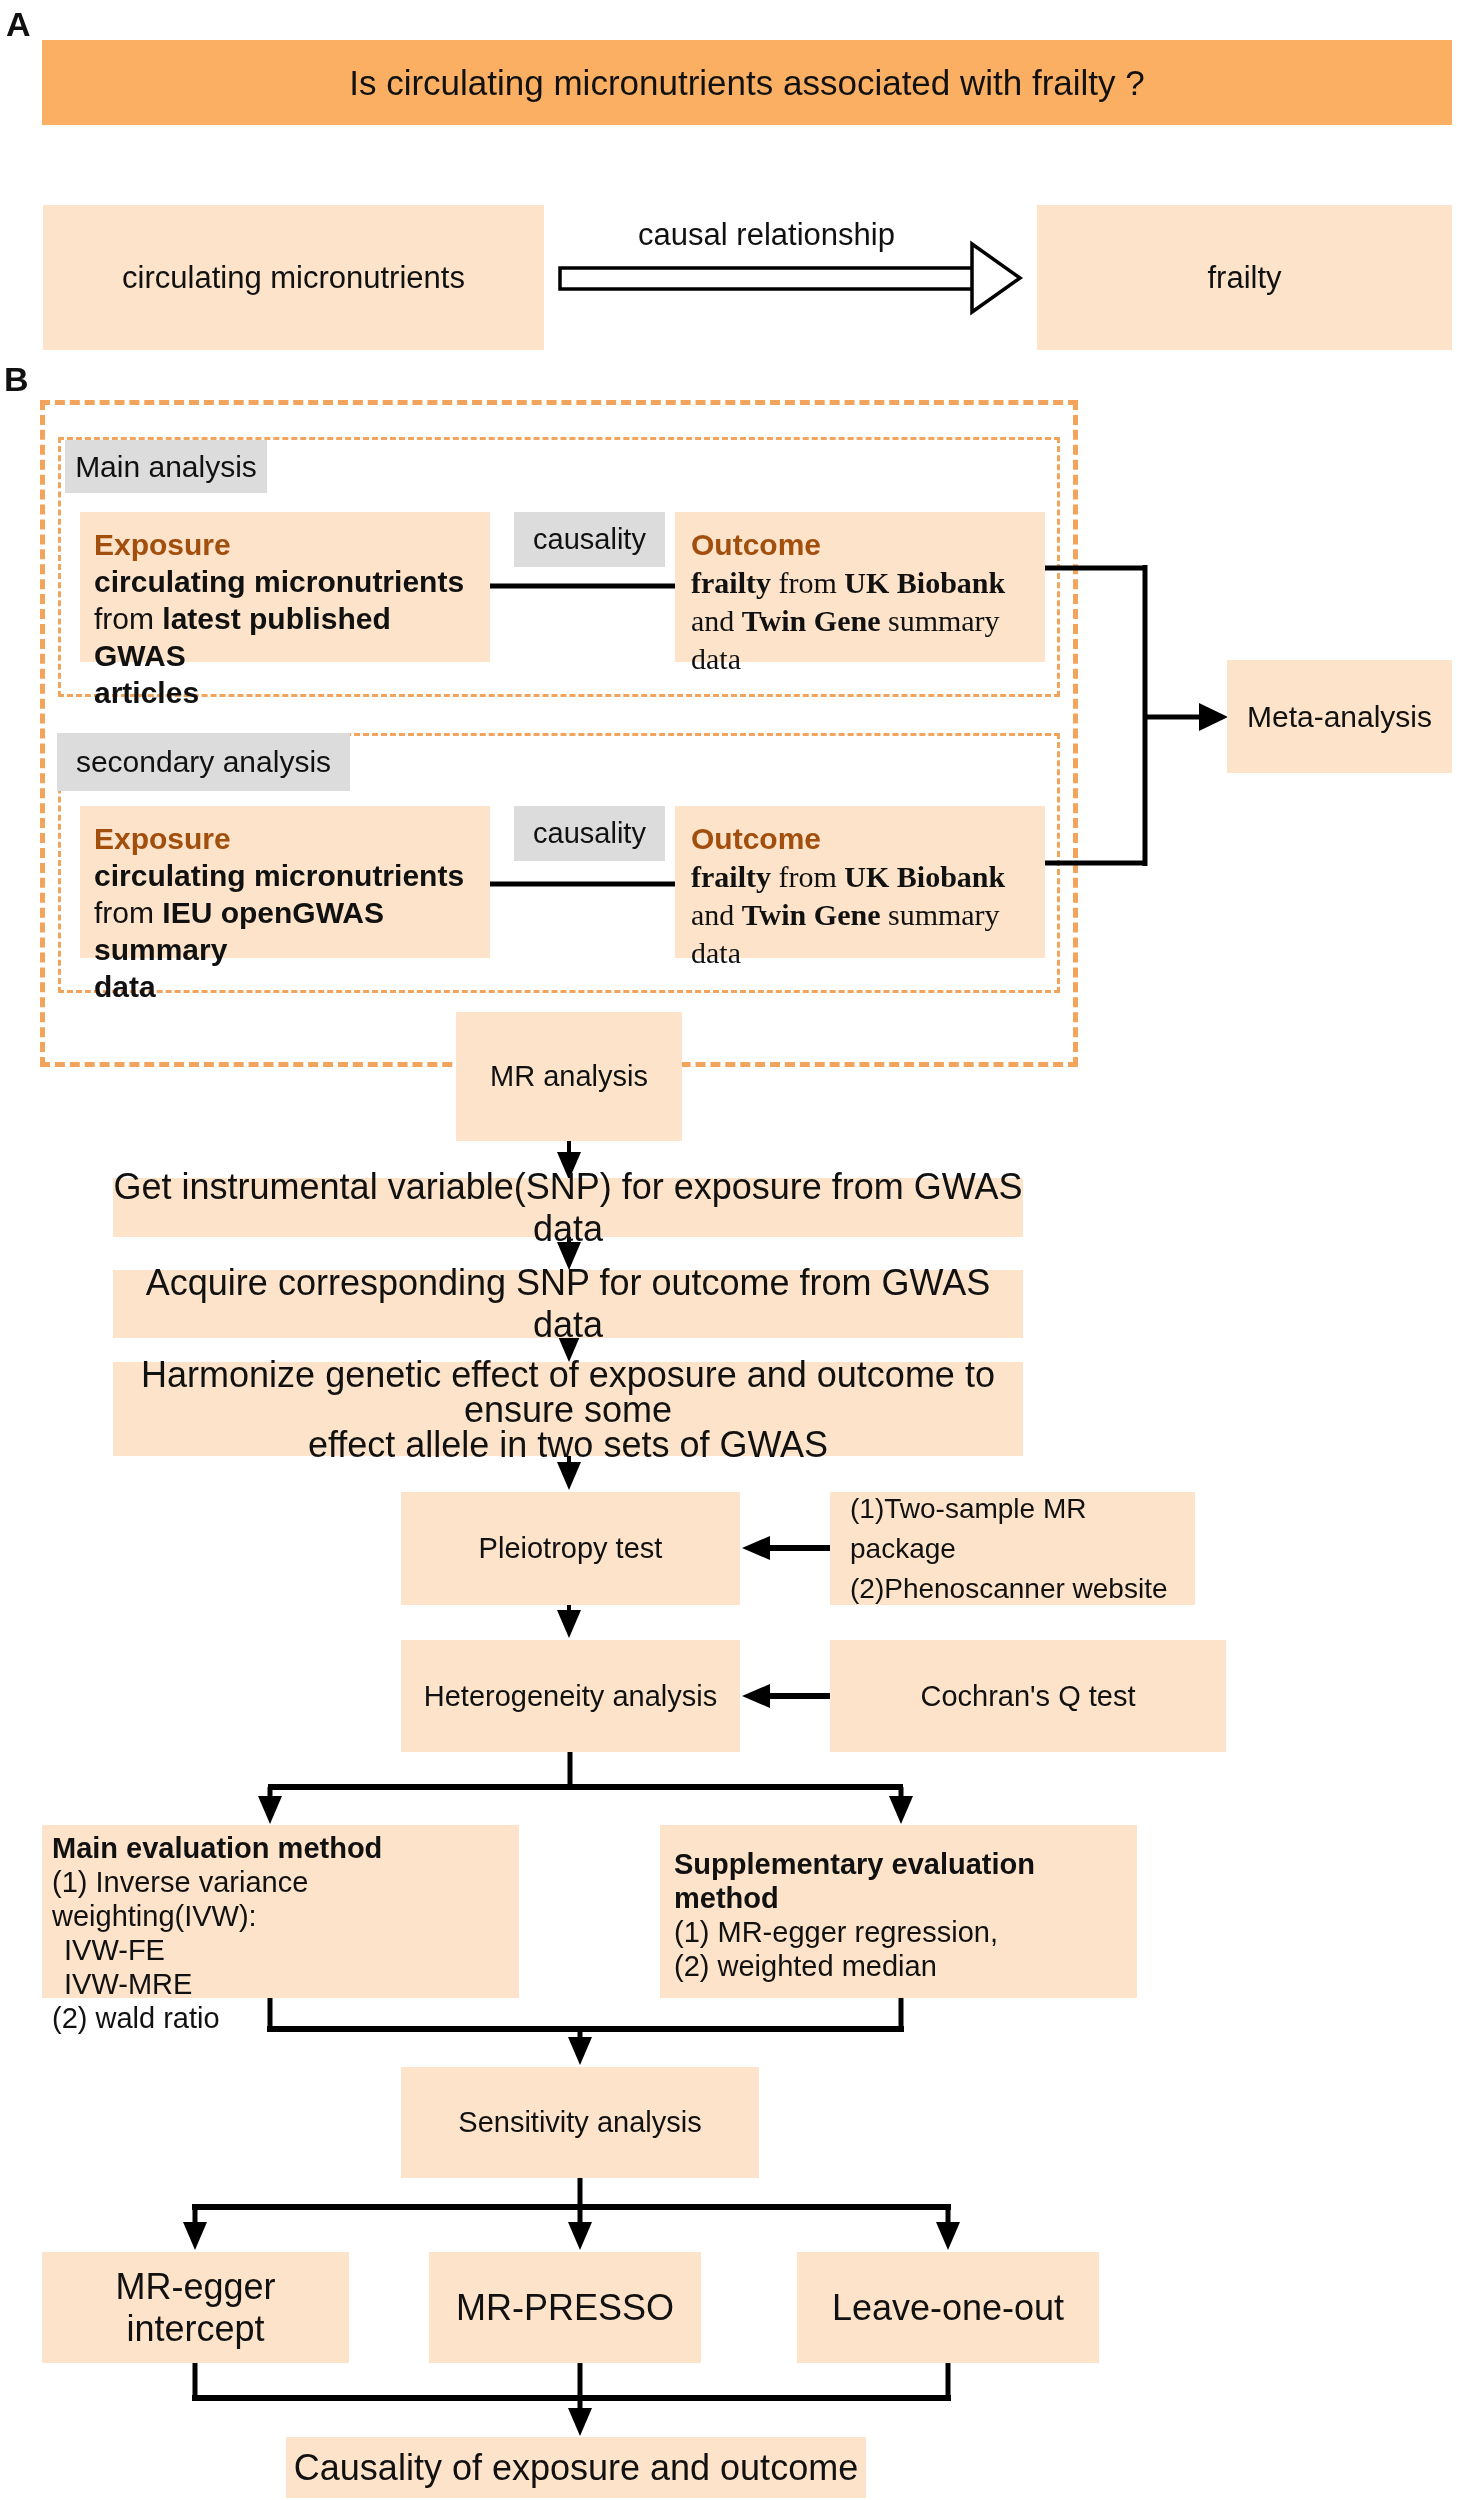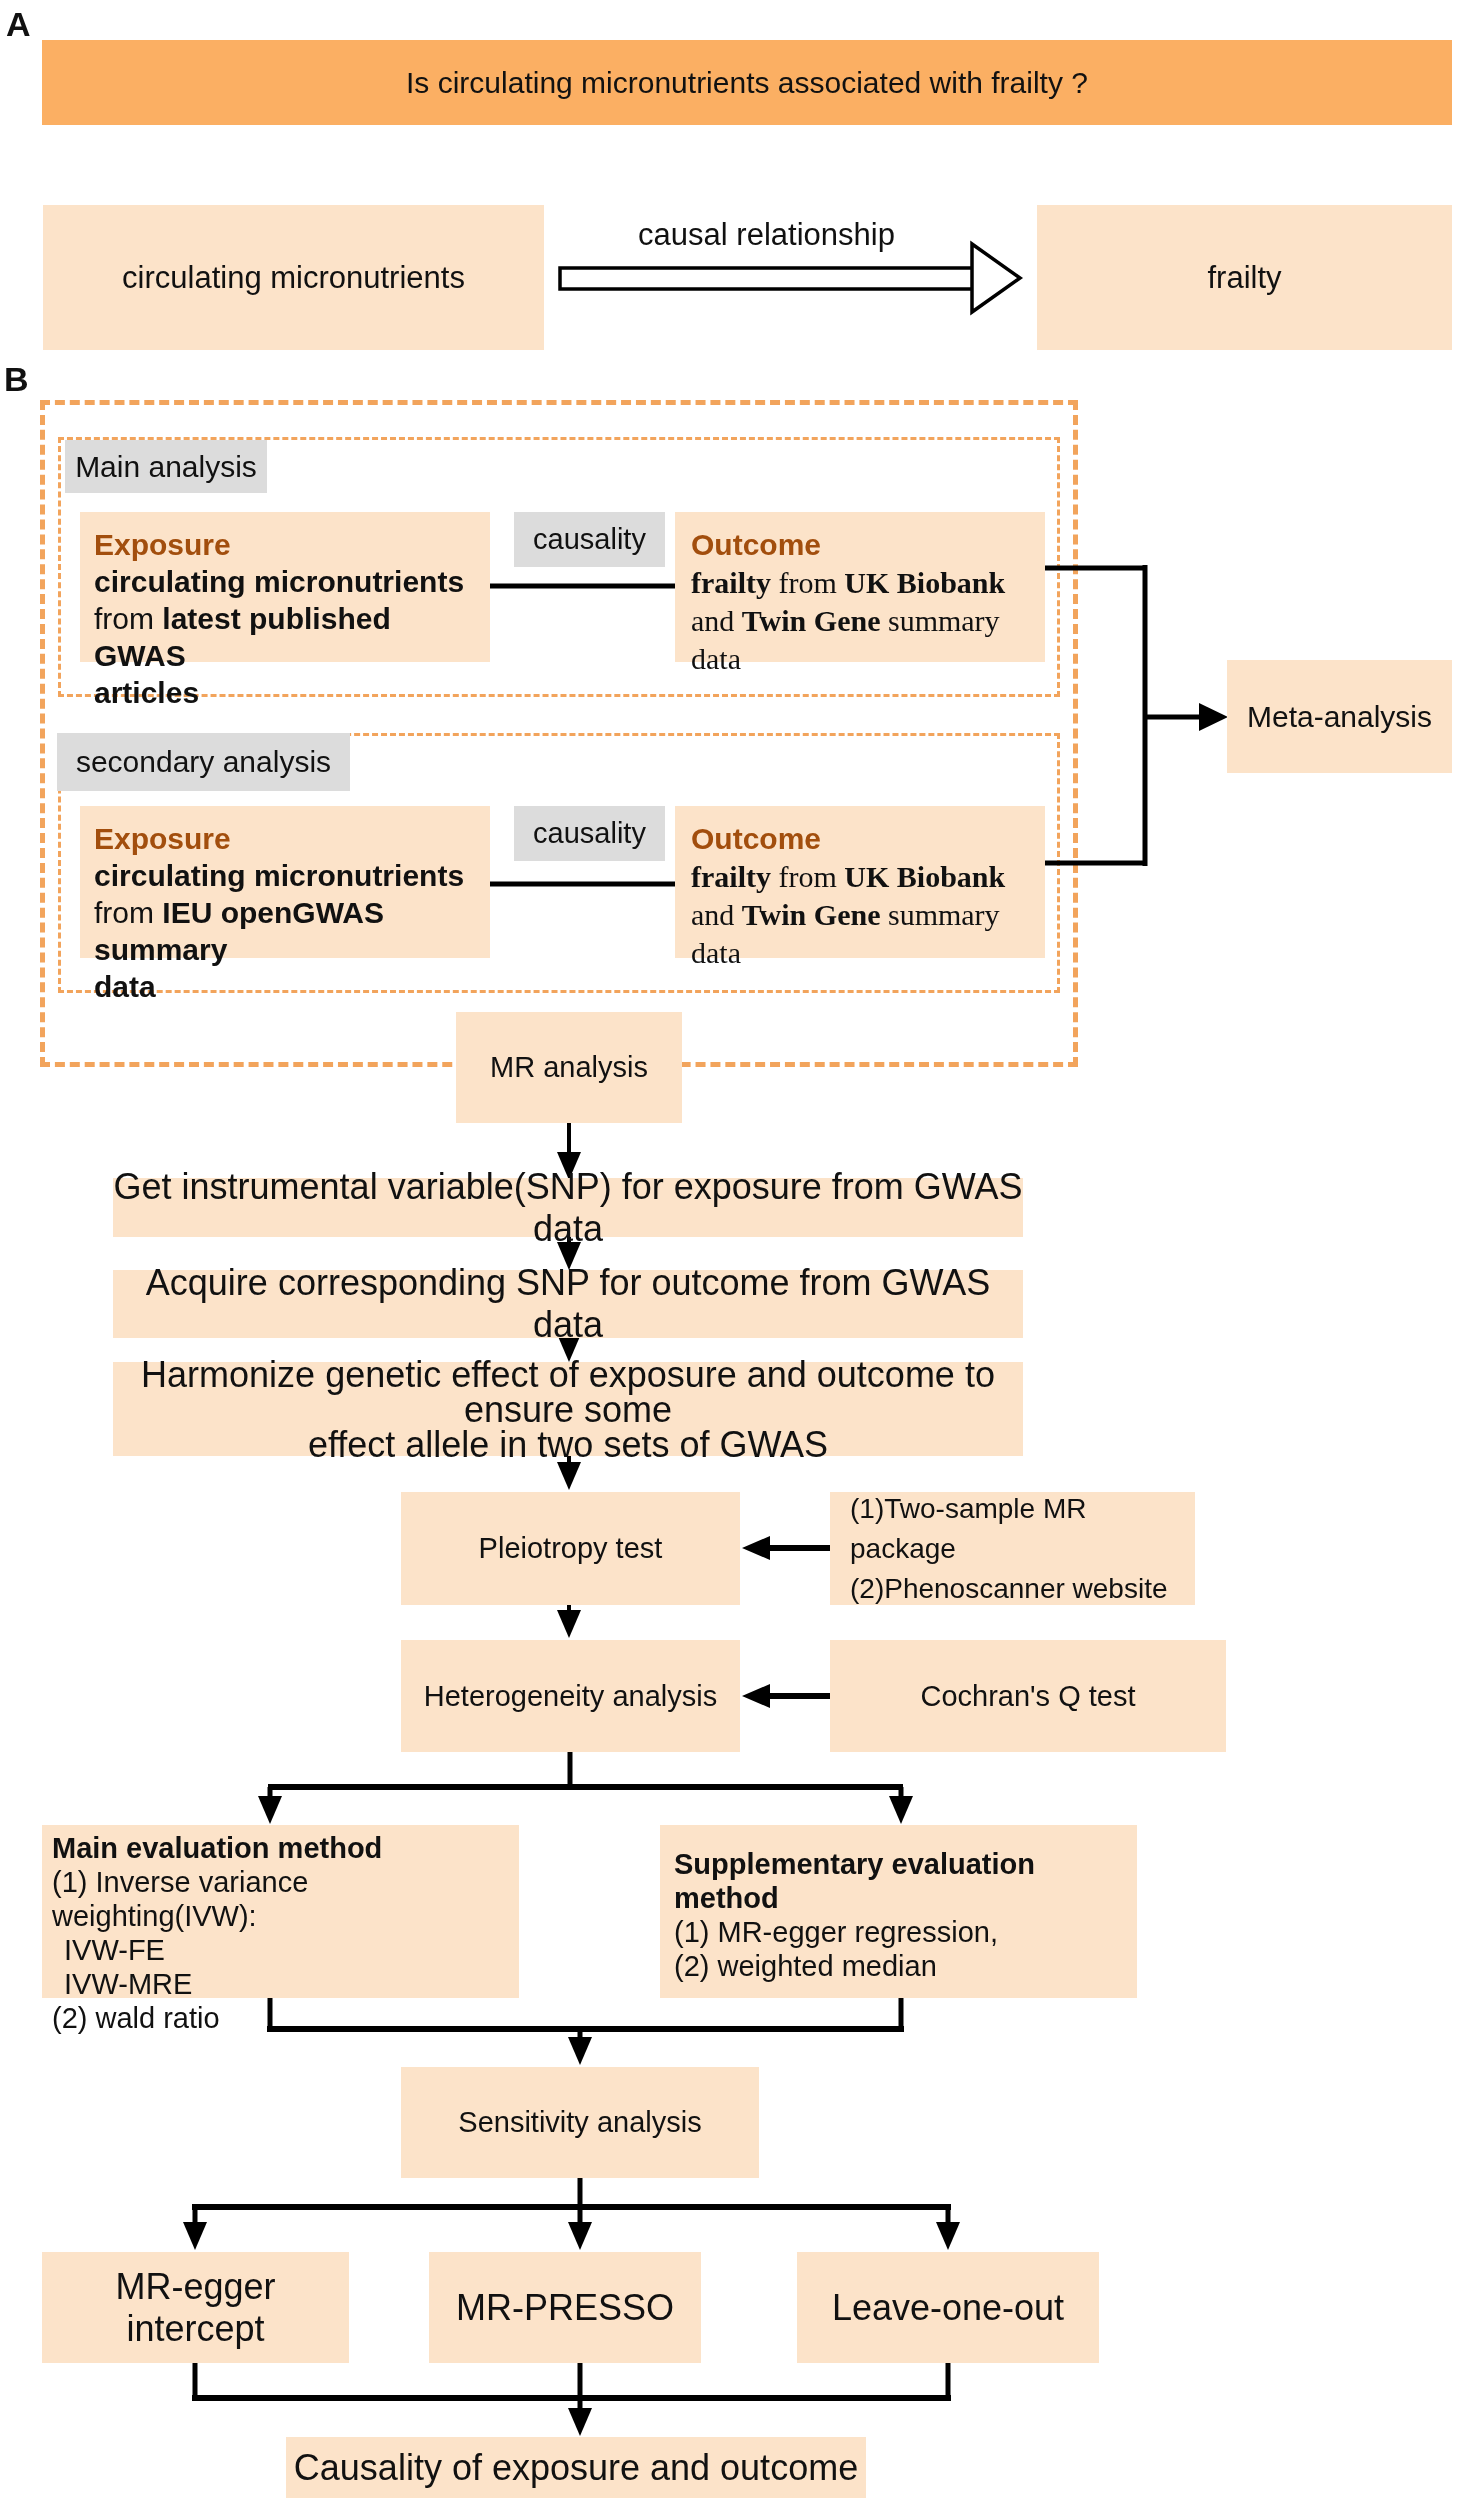--- a/index.html
+++ b/index.html
@@ -13,21 +13,21 @@
   .dashed.thin{border-width:3px;}
   svg.connector-layer{position:absolute;left:0;top:0;z-index:2;}
   .box{position:absolute;background:#FCE3C9;z-index:3;box-sizing:border-box;}
   .gbox{position:absolute;background:#DCDCDC;z-index:3;box-sizing:border-box;}
   .center{display:flex;align-items:center;justify-content:center;text-align:center;}
   .colc{display:flex;flex-direction:column;justify-content:center;}
   .t31{font-size:31px;}
   .t30{font-size:30px;}
   .t29{font-size:29px;}
   .t28{font-size:36px;}
-  .title-bar{background:#FBAF63;font-size:30px;}
+  .title-bar{background:#FBAF63;font-size:35px;}
   .brown{color:#A24E0D;font-weight:bold;}
   .b{font-weight:bold;}
   .exp-box{padding:14px 8px 0 14px;font-size:30px;line-height:37px;}
   .out-box{padding:14px 4px 0 16px;font-size:30px;line-height:38px;}
   .out-line{font-family:"Liberation Serif", serif;}
   .eval-box{padding:6px 6px 0 10px;font-size:29px;line-height:34px;}
   .indent{padding-left:12px;}
   .side-box{padding-left:20px;font-size:28px;line-height:40px;}
 </style>
 </head>
@@ -178,21 +178,21 @@
   <div class="box out-box" style="left:675px;top:806px;width:370px;height:152px;">
     <div class="brown">Outcome</div>
     <div class="out-line"><span class="b">frailty</span><span> from </span><span class="b">UK Biobank</span></div>
     <div class="out-line"><span>and </span><span class="b">Twin Gene</span><span> summary data</span></div>
   </div>
 
   <div class="box center t30" style="left:1227px;top:660px;width:225px;height:113px;">
     <span>Meta-analysis</span>
   </div>
 
-  <div class="box center t29" style="left:456px;top:1012px;width:226px;height:111px;">
+  <div class="box center t29" style="left:456px;top:1012px;width:226px;height:129px;">
     <span>MR analysis</span>
   </div>
 
   <div class="box center t28" style="left:113px;top:1178px;width:910px;height:59px;">
     <span>Get instrumental variable(SNP) for exposure from GWAS data</span>
   </div>
 
   <div class="box center t28" style="left:113px;top:1270px;width:910px;height:68px;">
     <span>Acquire corresponding SNP for outcome from GWAS data</span>
   </div>

